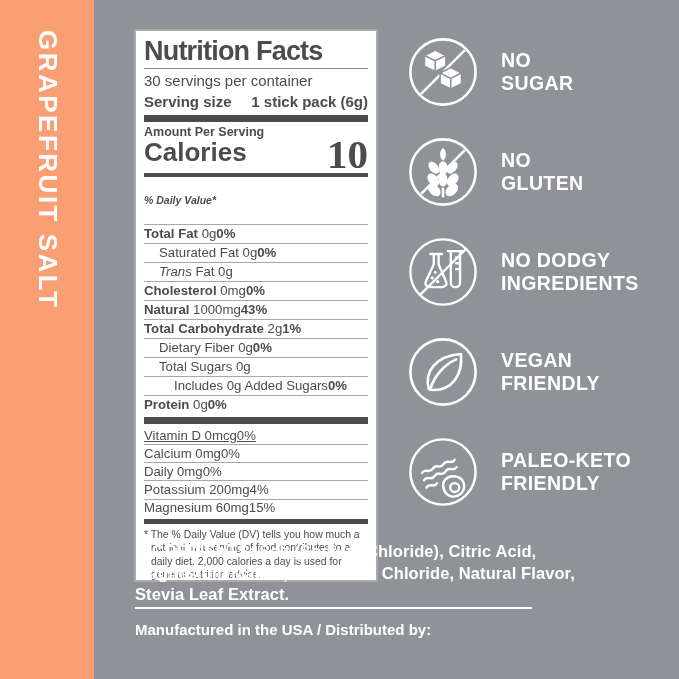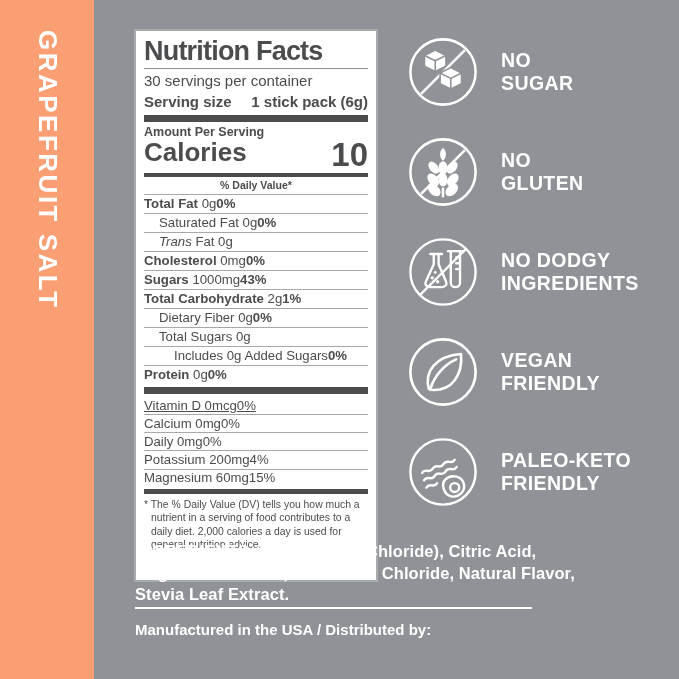--- a/index.html
+++ b/index.html
@@ -46,22 +46,22 @@
   .rule{height:1px;background:#8e8e8e;margin:1px 0 2px;}
   .nf-servings{font-size:15px;line-height:20px;font-weight:400;}
   .nf-serving-size{display:flex;justify-content:space-between;font-size:15px;line-height:21px;font-weight:700;align-items:flex-end;}
   .bar{background:var(--ink);}
   .bar-thick{height:7px;margin:3px 0;}
   .bar-med{height:4px;margin:2px 0 0;}
   .bar-med2{height:5px;margin:2px 0 4px;}
   .nf-aps{font-size:12.5px;font-weight:700;line-height:15px;margin-top:1px;}
   .nf-cal-row{display:flex;justify-content:space-between;align-items:flex-start;margin-top:-2px;}
   .nf-cal{font-size:26px;font-weight:700;line-height:28px;}
-  .nf-cal-val{font-size:33px;font-weight:700;line-height:33px;}
-  .nf-dv-head{font-size:10.5px;font-weight:700;text-align:center;line-height:15px;padding:1px 0;}
+  .nf-cal-val{font-size:41px;font-weight:700;line-height:33px;font-family:Liberation Serif, serif;}
+  .nf-dv-head{font-size:10.5px;font-weight:700;text-align:left;line-height:15px;padding:16px 0;font-style:italic;}
   .nf-row{
     display:flex;justify-content:flex-start;
     font-size:13.2px;line-height:14px;
     padding:2.2px 0 1.8px;
     border-top:1px solid #a8a8a8;
   }
   #nf-micros .nf-row{padding:1.8px 0 1.4px;}
   #nf-micros .nf-row:first-child{border-top:none;text-decoration:underline;}
   .nf-row.indent1 .nf-name{padding-left:15px;}
   .nf-row.indent2 .nf-name{padding-left:30px;}
@@ -143,21 +143,21 @@
         </div>
         <div class="nf-row indent1">
           <span class="nf-name"><span class="it">Trans</span> Fat 0g</span>
           <span class="nf-dv"></span>
         </div>
         <div class="nf-row indent0">
           <span class="nf-name"><span class="b">Cholesterol</span> 0mg</span>
           <span class="nf-dv b">0%</span>
         </div>
         <div class="nf-row indent0">
-          <span class="nf-name"><span class="b">Sugars</span> 1000mg</span>
+          <span class="nf-name"><span class="b">Natural</span> 1000mg</span>
           <span class="nf-dv b">43%</span>
         </div>
         <div class="nf-row indent0">
           <span class="nf-name"><span class="b">Total Carbohydrate</span> 2g</span>
           <span class="nf-dv b">1%</span>
         </div>
         <div class="nf-row indent1">
           <span class="nf-name">Dietary Fiber 0g</span>
           <span class="nf-dv b">0%</span>
         </div>

